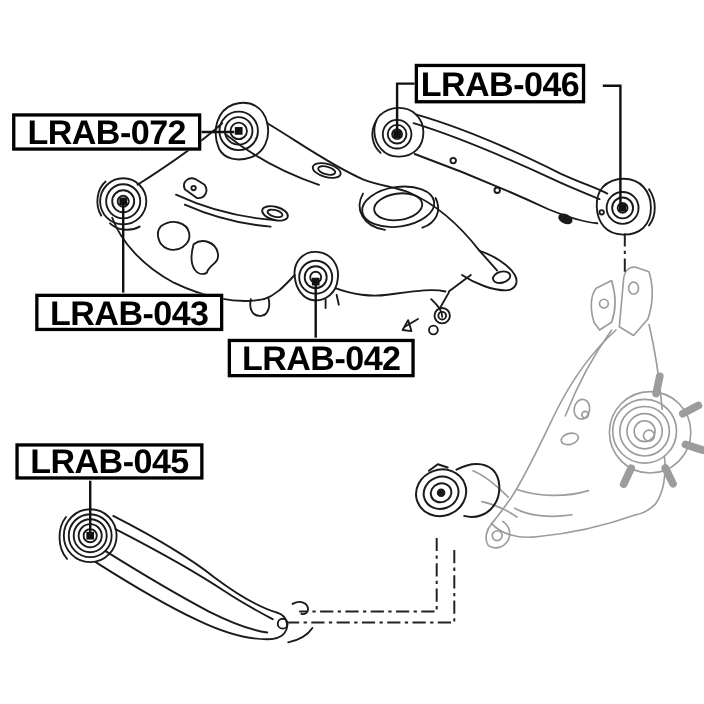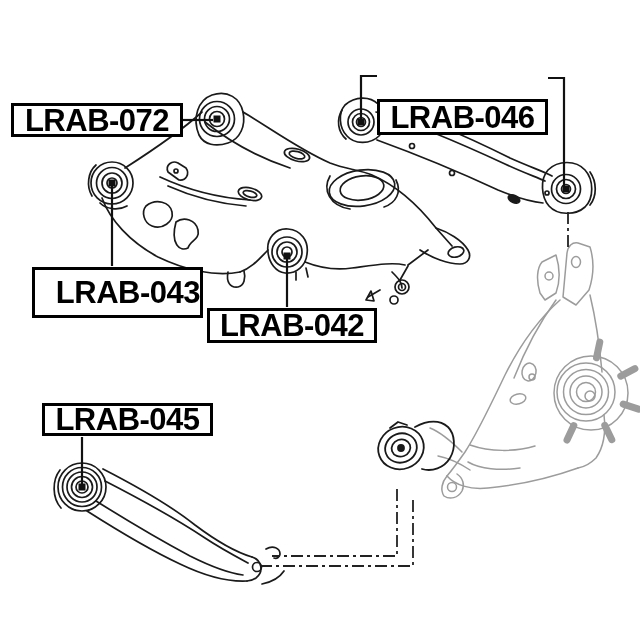--- a/index.html
+++ b/index.html
@@ -9,24 +9,24 @@
   }
   .stage svg{position:absolute;left:0;top:0;}
   .part-label{
     position:absolute;box-sizing:border-box;
     border:3px solid #000000;background:#ffffff;
     display:flex;align-items:center;justify-content:center;
     font-weight:bold;font-size:31px;line-height:1;color:#000000;
     letter-spacing:-0.5px;white-space:nowrap;
   }
   .lbl-044{left:11px;top:103px;width:172px;height:34px;}
-  .lbl-046{left:377px;top:58px;width:171px;height:36px;margin-top:41px;}
-  .lbl-043{left:32px;top:267px;width:171px;height:51px;justify-content:flex-end;}
+  .lbl-046{left:377px;top:58px;width:155px;height:36px;}
+  .lbl-043{left:32px;top:267px;width:171px;height:34px;}
   .lbl-042{left:207px;top:308px;width:170px;height:35px;}
-  .lbl-045{left:14px;top:403px;width:171px;height:33px;margin-left:28px;}
+  .lbl-045{left:14px;top:403px;width:171px;height:33px;}
 </style>
 </head>
 <body>
 
 <div class="stage">
 
 <svg width="640" height="640" viewBox="0 0 640 640">
 
   <g stroke="#9c9c9c" stroke-width="1.5" fill="none" stroke-linecap="round" stroke-linejoin="round">
 

